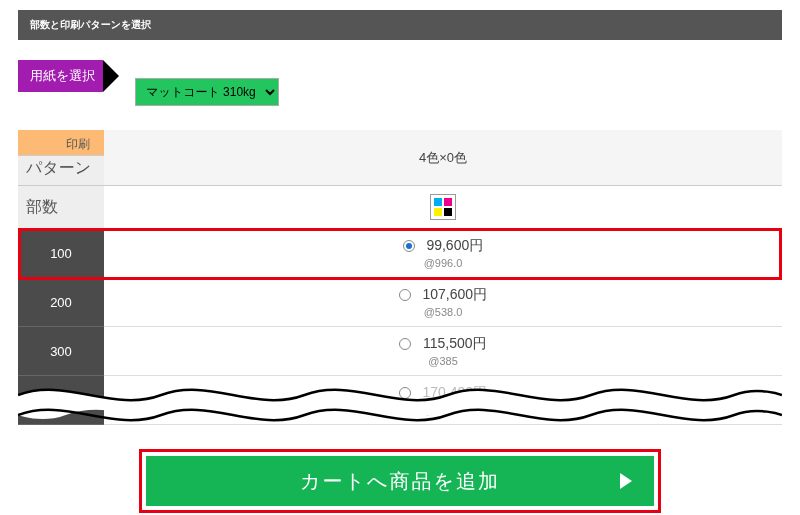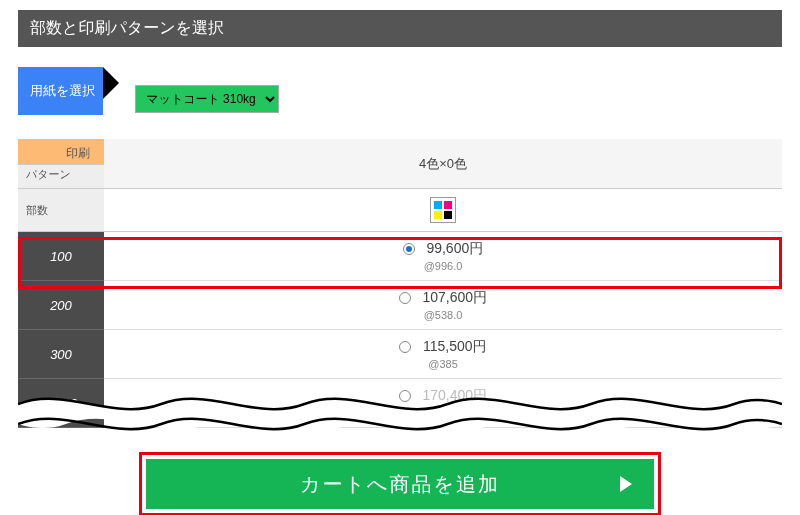--- a/index.html
+++ b/index.html
@@ -8,37 +8,37 @@
     color: #333;
     background: #fff;
     font-size: 13px;
   }
   .wrap { width: 800px; padding: 10px 18px 25px 18px; }
 
   .section-title {
     background: #555;
     color: #fff;
     padding: 8px 12px;
-    font-size: 16px;
-    font-weight: normal;
+    font-size: 10px;
+    font-weight: bold;
   }
 
   .controls-row {
     display: flex;
     align-items: flex-start;
     margin: 20px 0 10px 0;
     gap: 10px;
   }
   .paper-label {
-    background: #3b82f6;
+    background: #a21caf;
     color: #fff;
     font-size: 13px;
     padding: 8px 8px 8px 12px;
     position: relative;
-    height: 48px;
+    height: 32px;
     line-height: 16px;
     display: flex;
     align-items: center;
   }
   .paper-label::after {
     content: "";
     position: absolute;
     right: -16px; top: 0;
     border-top: 16px solid transparent;
     border-bottom: 16px solid transparent;
@@ -72,21 +72,21 @@
     color: #555;
     font-size: 12px;
     text-align: right;
     padding: 6px 14px 2px 0;
     border-bottom: 1px solid #ccc;
     width: 86px;
   }
   .hcell-bot {
     background: #eee;
     color: #555;
-    font-size: 11px;
+    font-size: 16px;
     text-align: left;
     padding: 2px 0 6px 8px;
     border-bottom: 1px solid #ccc;
   }
   .col-head {
     background: #f5f5f5;
     text-align: center;
     padding: 12px 0;
     border-bottom: 1px solid #ccc;
     font-size: 13px;
@@ -109,21 +109,20 @@
   .y{background:#fff200;} .k{background:#000;}
 
   .qty-cell {
     background: #4b4b4b;
     color: #fff;
     text-align: center;
     width: 86px;
     font-size: 13px;
     border-bottom: 1px solid #666;
     padding: 14px 0;
-    font-style: italic;
   }
   .price-cell {
     text-align: center;
     border-bottom: 1px solid #ddd;
     padding: 8px 0;
     position: relative;
   }
   .price-main { color: #444; font-size: 14px; }
   .price-sub { color: #888; font-size: 11px; margin-top: 2px;}
   .radio {

